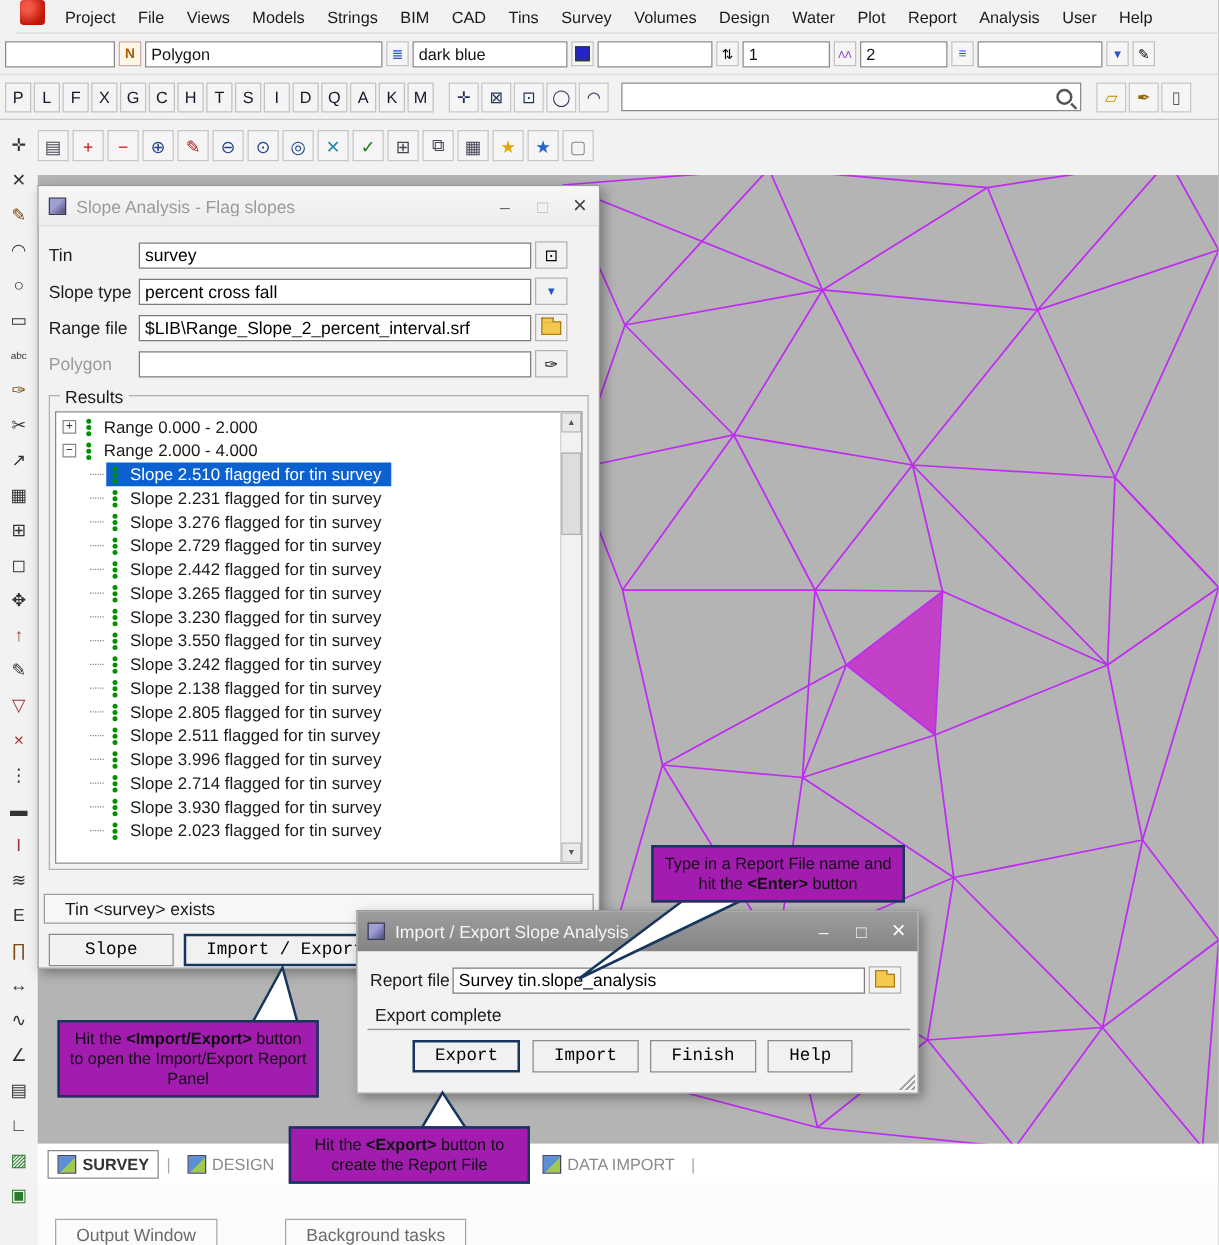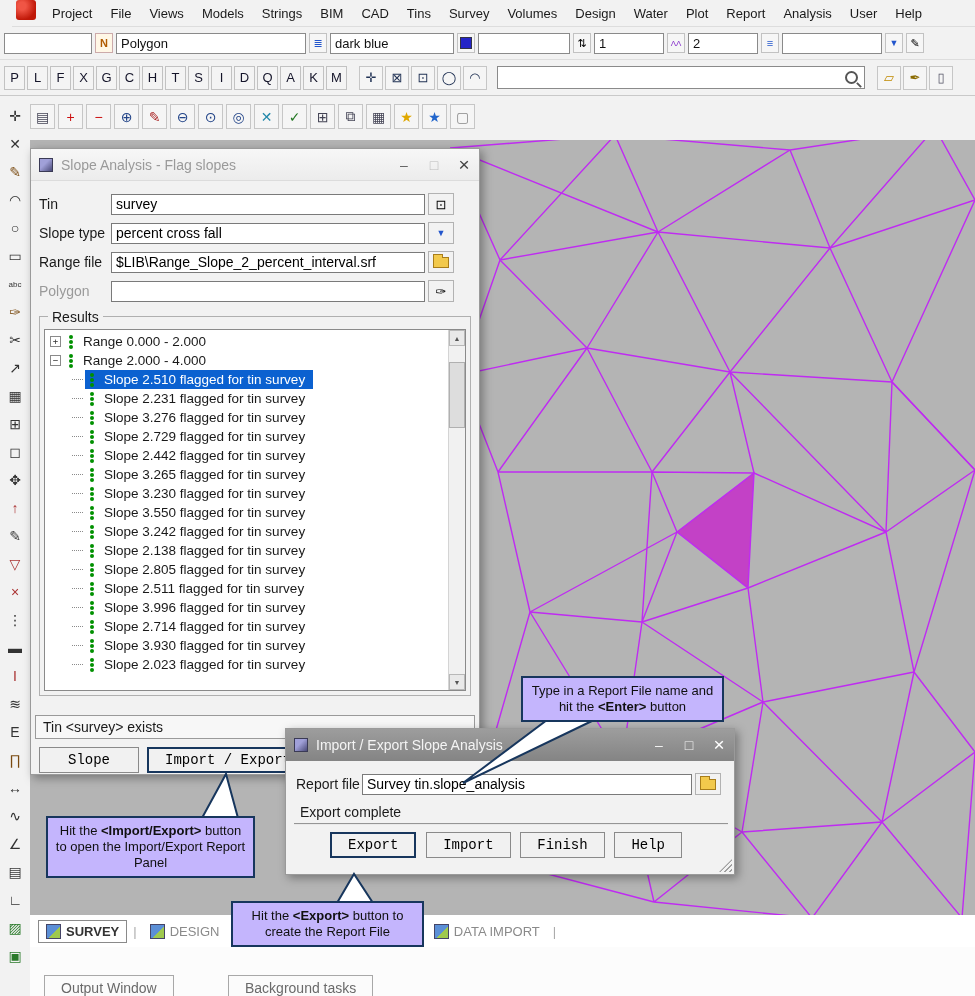--- a/index.html
+++ b/index.html
@@ -107,21 +107,21 @@
   .tlabel{padding:0 2px}
   .selected .rowbody{background:var(--c-selection,#0b61d0)}
   .selected .tlabel{color:#fff}
   .vscroll{width:17px;border-left:1px solid #d4d4d4;background:#f1f1f1;display:flex;flex-direction:column}
   .sb-btn{height:16px;border:1px solid #b8b8b8;background:#e9e9e9;display:flex;align-items:center;
           justify-content:center;font-size:7px;color:#555}
   .sb-track{flex:1;position:relative}
   .sb-thumb{position:absolute;left:0;right:0;top:16px;height:66px;background:#dddddd;border:1px solid #b0b0b0}
 
   .dstatus{position:absolute;left:4px;top:566px;width:440px;height:24px;border:1px solid #9a9a9a;
-           background:#f7f7f7;display:flex;align-items:center;padding-left:7px;font-size:14px}
+           background:#f7f7f7;display:flex;align-items:center;padding-left:16px;font-size:14px}
   .dbuttons{position:absolute;left:8px;top:598px;display:flex;gap:8px}
   .btn{height:26px;padding:0 16px;border:1px solid #8a8a8a;background:#f1f1f1;font-size:14px;
        display:flex;align-items:center;justify-content:center;font-family:Liberation Mono, monospace}
   .btn.wide{min-width:100px}
   .btn.emph{border:2px solid var(--c-callout,#17365d)}
 
   .irow{position:absolute;left:10px;top:44px;display:flex;align-items:center;height:22px}
   .ilabel{width:66px;font-size:14px}
   .iinput{width:330px;height:21px;border:1px solid #7a7a7a;background:#fff;
           font:14px "Liberation Sans",sans-serif;padding:0 4px}
@@ -129,21 +129,21 @@
            border-bottom:2px groove #e9e9e9}
   .ibuttons{position:absolute;left:0;right:0;top:103px;display:flex;justify-content:space-between;
             padding:0 52px 0 44px}
   .grip{position:absolute;right:2px;bottom:2px;width:13px;height:13px;
         background:repeating-linear-gradient(135deg,transparent 0 2px,#a0a0a0 2px 3.5px);
         clip-path:polygon(100% 0,100% 100%,0 100%)}
 
   
   .tails{position:absolute;left:0;top:0;width:975px;height:996px;z-index:45;pointer-events:none}
   .tails polygon{fill:#fff;stroke:var(--c-callout,#17365d);stroke-width:2}
-  .callout{position:absolute;background:#c4b5fd;border:2px solid var(--c-callout,#17365d);text-align:center;
+  .callout{position:absolute;background:#a21caf;border:2px solid var(--c-callout,#17365d);text-align:center;
            font-size:13px;line-height:1.22;padding:5px 6px;z-index:50;color:#101010}
   .c1{left:521px;top:676px;width:203px}
   .c2{left:46px;top:816px;width:209px}
   .c3{left:231px;top:901px;width:193px}
 
   
   .view-tabs{position:absolute;left:30px;top:915px;width:945px;height:32px;background:#fff;display:flex;
              align-items:center;padding-left:8px;gap:6px;z-index:3}
   .vtab{display:flex;align-items:center;gap:5px;padding:3px 7px;color:#8a8a8a;white-space:nowrap}
   .vtab.active{border:1px solid #8a8a8a;color:#333;font-weight:bold}

